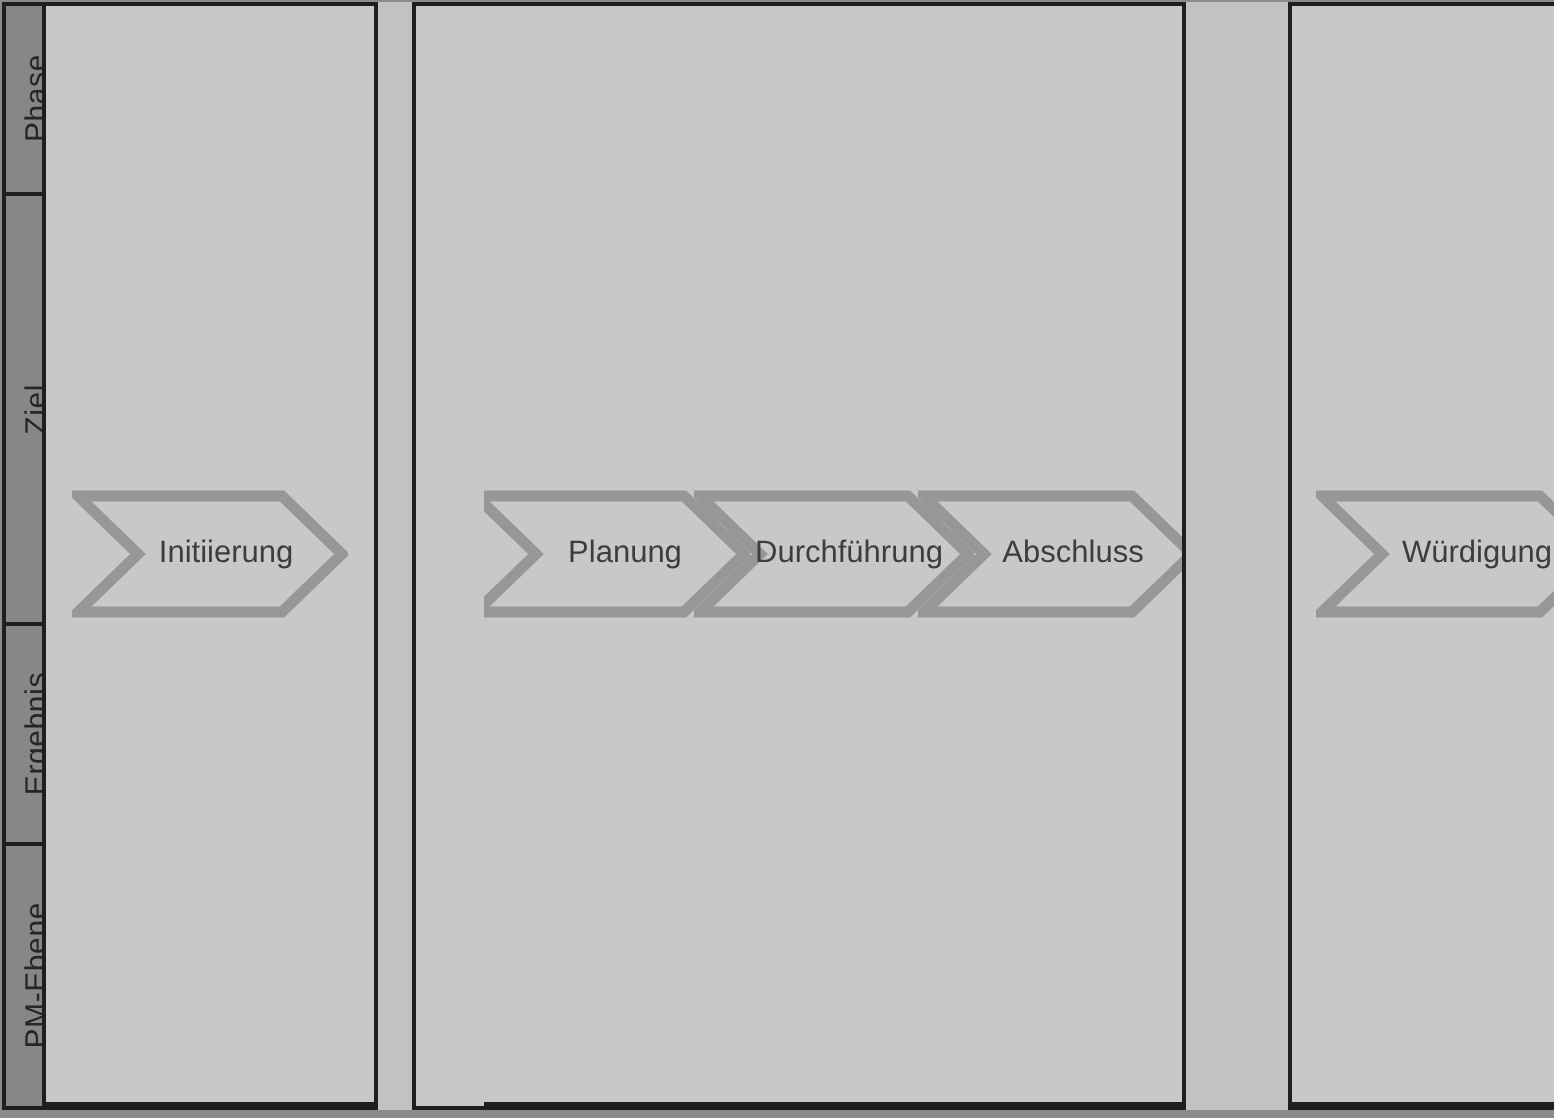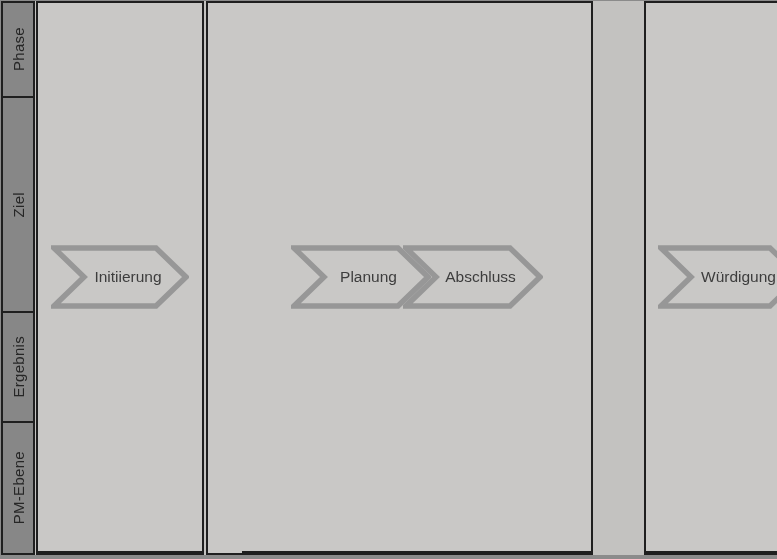--- a/index.html
+++ b/index.html
@@ -98,21 +98,21 @@
           <span class="vlabel">Ergebnis</span>
         </div>
     </div>
     <div class="row r-pm">
       <div class="hdr-cell">
           <span class="vlabel">PM-Ebene</span>
         </div>
     </div>
   </div>
 
-  <div class="block" style="left:36px;width:168px;">
+  <div class="block" style="left:21px;width:168px;">
     <div class="row bordered r-phase phase-cell">
       <div class="chev" style="width:138px">
         <svg width="138" height="64" viewBox="0 0 138 64">
           <polygon points="3,3 105,3 135,32 105,61 3,61 33,32" fill="#c9c8c6" stroke="#979797" stroke-width="5.5"></polygon>
         </svg>
         <span class="chev-label">Initiierung</span>
       </div>
     </div>
     <div class="row bordered r-ziel">
       <ul class="cell-list">
@@ -124,20 +124,26 @@
 
   </div>
 
   <div class="block" style="left:206px;width:387px;padding-left:34px;">
     <div class="row bordered r-phase phase-cell">
       <div class="chev" style="width:140px">
         <svg width="140" height="64" viewBox="0 0 140 64">
           <polygon points="3,3 107,3 137,32 107,61 3,61 33,32" fill="#c9c8c6" stroke="#979797" stroke-width="5.5"></polygon>
         </svg>
         <span class="chev-label">Planung</span>
+      </div>
+      <div class="chev" style="width:140px">
+        <svg width="140" height="64" viewBox="0 0 140 64">
+          <polygon points="3,3 107,3 137,32 107,61 3,61 33,32" fill="#c9c8c6" stroke="#979797" stroke-width="5.5"></polygon>
+        </svg>
+        <span class="chev-label">Durchführung</span>
       </div>
       <div class="chev" style="width:140px">
         <svg width="140" height="64" viewBox="0 0 140 64">
           <polygon points="3,3 107,3 137,32 107,61 3,61 33,32" fill="#c9c8c6" stroke="#979797" stroke-width="5.5"></polygon>
         </svg>
         <span class="chev-label">Abschluss</span>
       </div>
     </div>
     <div class="row bordered r-ziel">
       <ul class="cell-list" style="padding-left:17px;">

